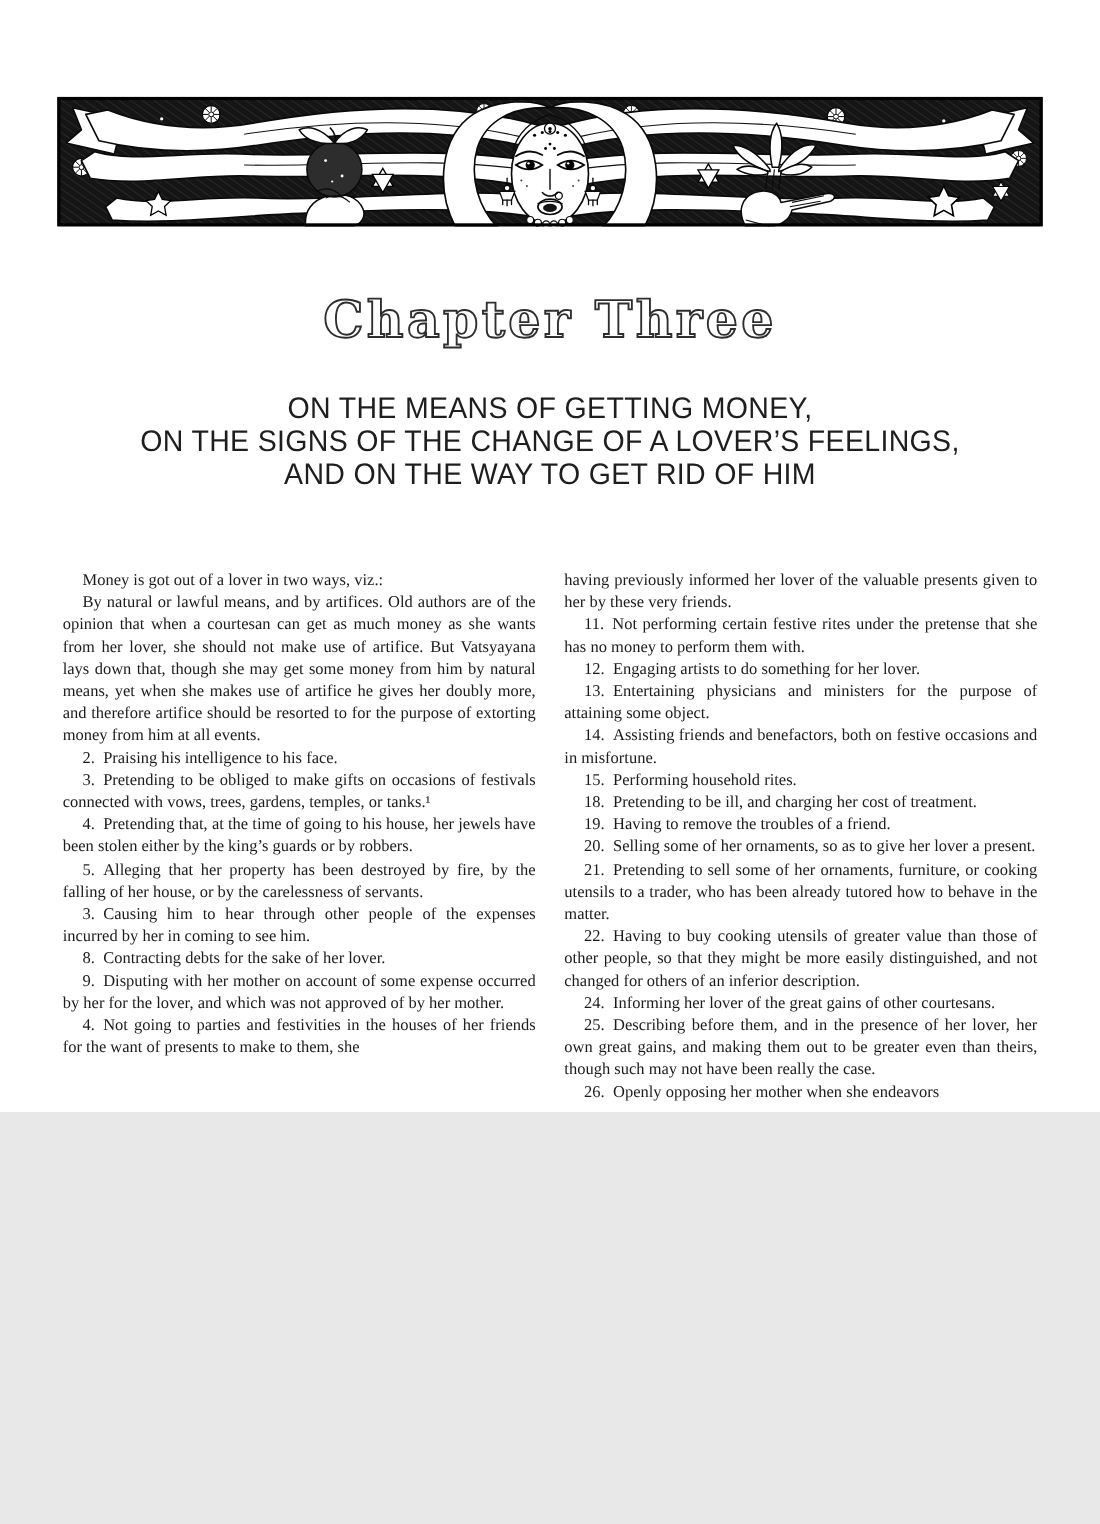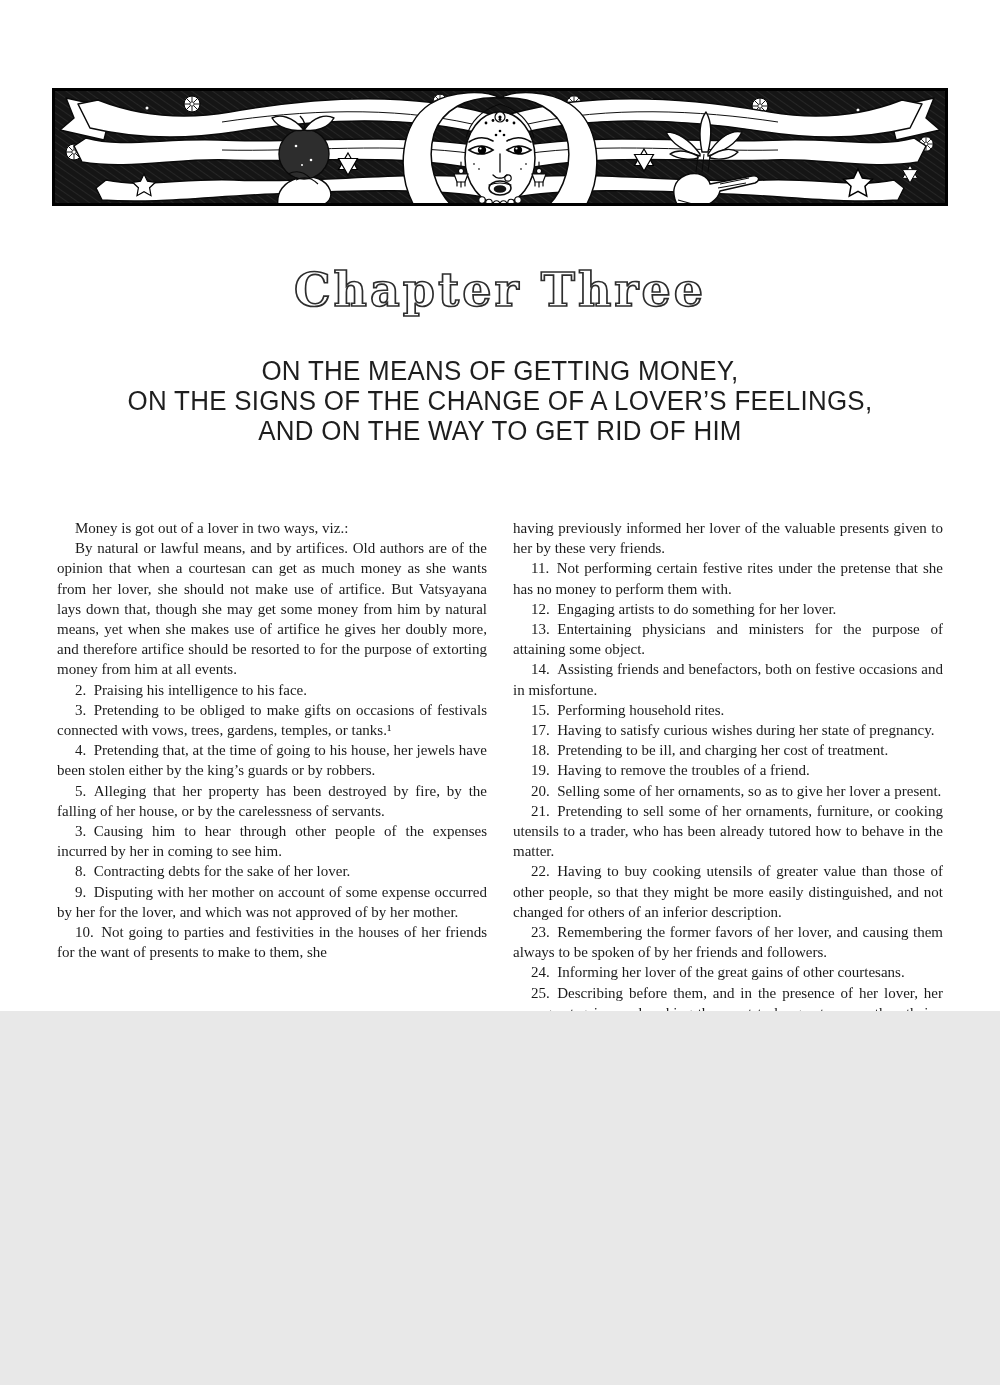--- a/index.html
+++ b/index.html
@@ -225,36 +225,34 @@
     <div class="col">
         <p class="para">Money is got out of a lover in two ways, viz.:</p>
         <p class="para">By natural or lawful means, and by artifices. Old authors are of the opinion that when a courtesan can get as much money as she wants from her lover, she should not make use of artifice. But Vatsyayana lays down that, though she may get some money from him by natural means, yet when she makes use of artifice he gives her doubly more, and therefore artifice should be resorted to for the purpose of extorting money from him at all events.</p>
         <p class="para">2. Praising his intelligence to his face.</p>
         <p class="para">3. Pretending to be obliged to make gifts on occasions of festivals connected with vows, trees, gardens, temples, or tanks.¹</p>
         <p class="para">4. Pretending that, at the time of going to his house, her jewels have been stolen either by the king’s guards or by robbers.</p>
         <p class="para">5. Alleging that her property has been destroyed by fire, by the falling of her house, or by the carelessness of servants.</p>
         <p class="para">3. Causing him to hear through other people of the expenses incurred by her in coming to see him.</p>
         <p class="para">8. Contracting debts for the sake of her lover.</p>
         <p class="para">9. Disputing with her mother on account of some expense occurred by her for the lover, and which was not approved of by her mother.</p>
-        <p class="para">10. Not going to parties and festivities in the houses of her friends for the want of presents to make to them, she</p>
+        <p class="para">4. Not going to parties and festivities in the houses of her friends for the want of presents to make to them, she</p>
       </div>
     <div class="col">
         <p class="para no-indent">having previously informed her lover of the valuable presents given to her by these very friends.</p>
         <p class="para">11. Not performing certain festive rites under the pretense that she has no money to perform them with.</p>
         <p class="para">12. Engaging artists to do something for her lover.</p>
         <p class="para">13. Entertaining physicians and ministers for the purpose of attaining some object.</p>
         <p class="para">14. Assisting friends and benefactors, both on festive occasions and in misfortune.</p>
         <p class="para">15. Performing household rites.</p>
-        <p class="para">17. Having to satisfy curious wishes during her state of pregnancy.</p>
         <p class="para">18. Pretending to be ill, and charging her cost of treatment.</p>
         <p class="para">19. Having to remove the troubles of a friend.</p>
         <p class="para">20. Selling some of her ornaments, so as to give her lover a present.</p>
         <p class="para">21. Pretending to sell some of her ornaments, furniture, or cooking utensils to a trader, who has been already tutored how to behave in the matter.</p>
         <p class="para">22. Having to buy cooking utensils of greater value than those of other people, so that they might be more easily distinguished, and not changed for others of an inferior description.</p>
-        <p class="para">23. Remembering the former favors of her lover, and causing them always to be spoken of by her friends and followers.</p>
         <p class="para">24. Informing her lover of the great gains of other courtesans.</p>
         <p class="para">25. Describing before them, and in the presence of her lover, her own great gains, and making them out to be greater even than theirs, though such may not have been really the case.</p>
         <p class="para">26. Openly opposing her mother when she endeavors</p>
       </div>
   </div>
 
   <div class="page-number">69</div>
 
 </div>
 

